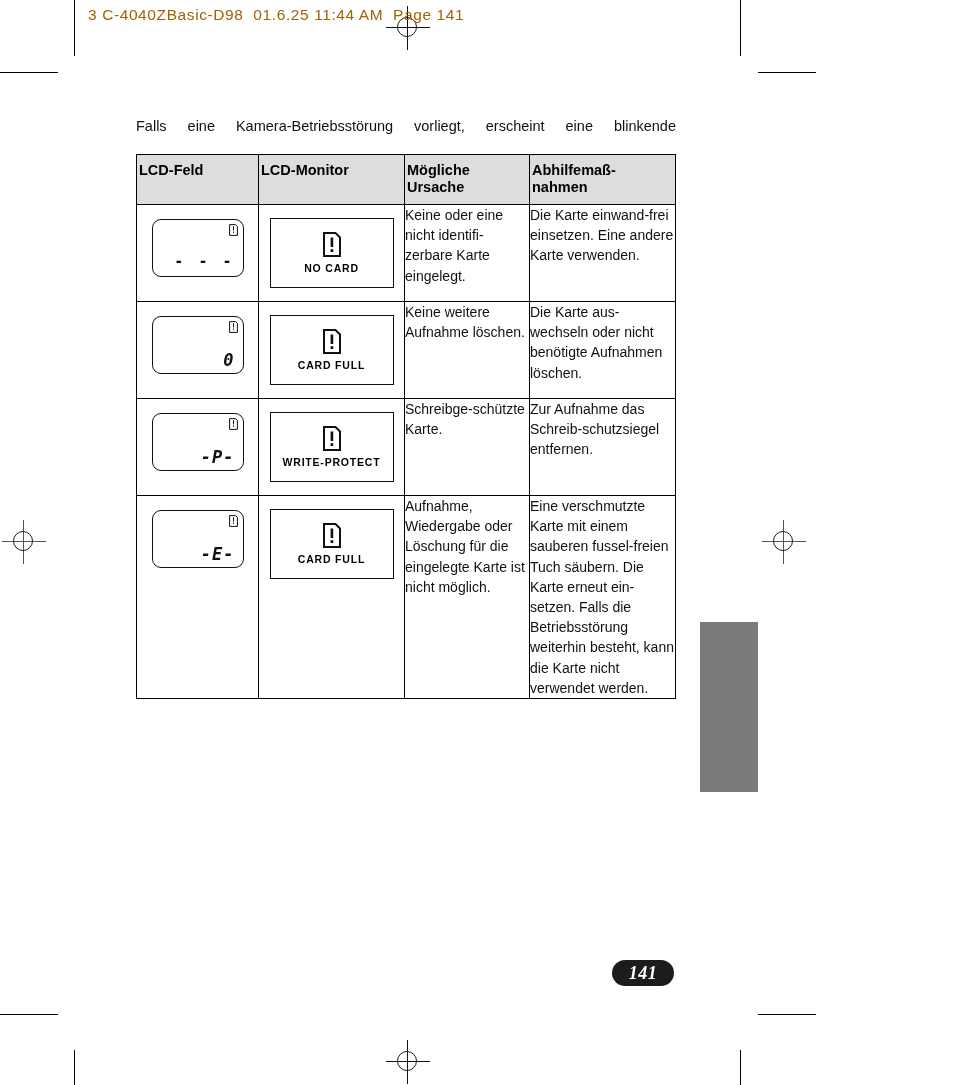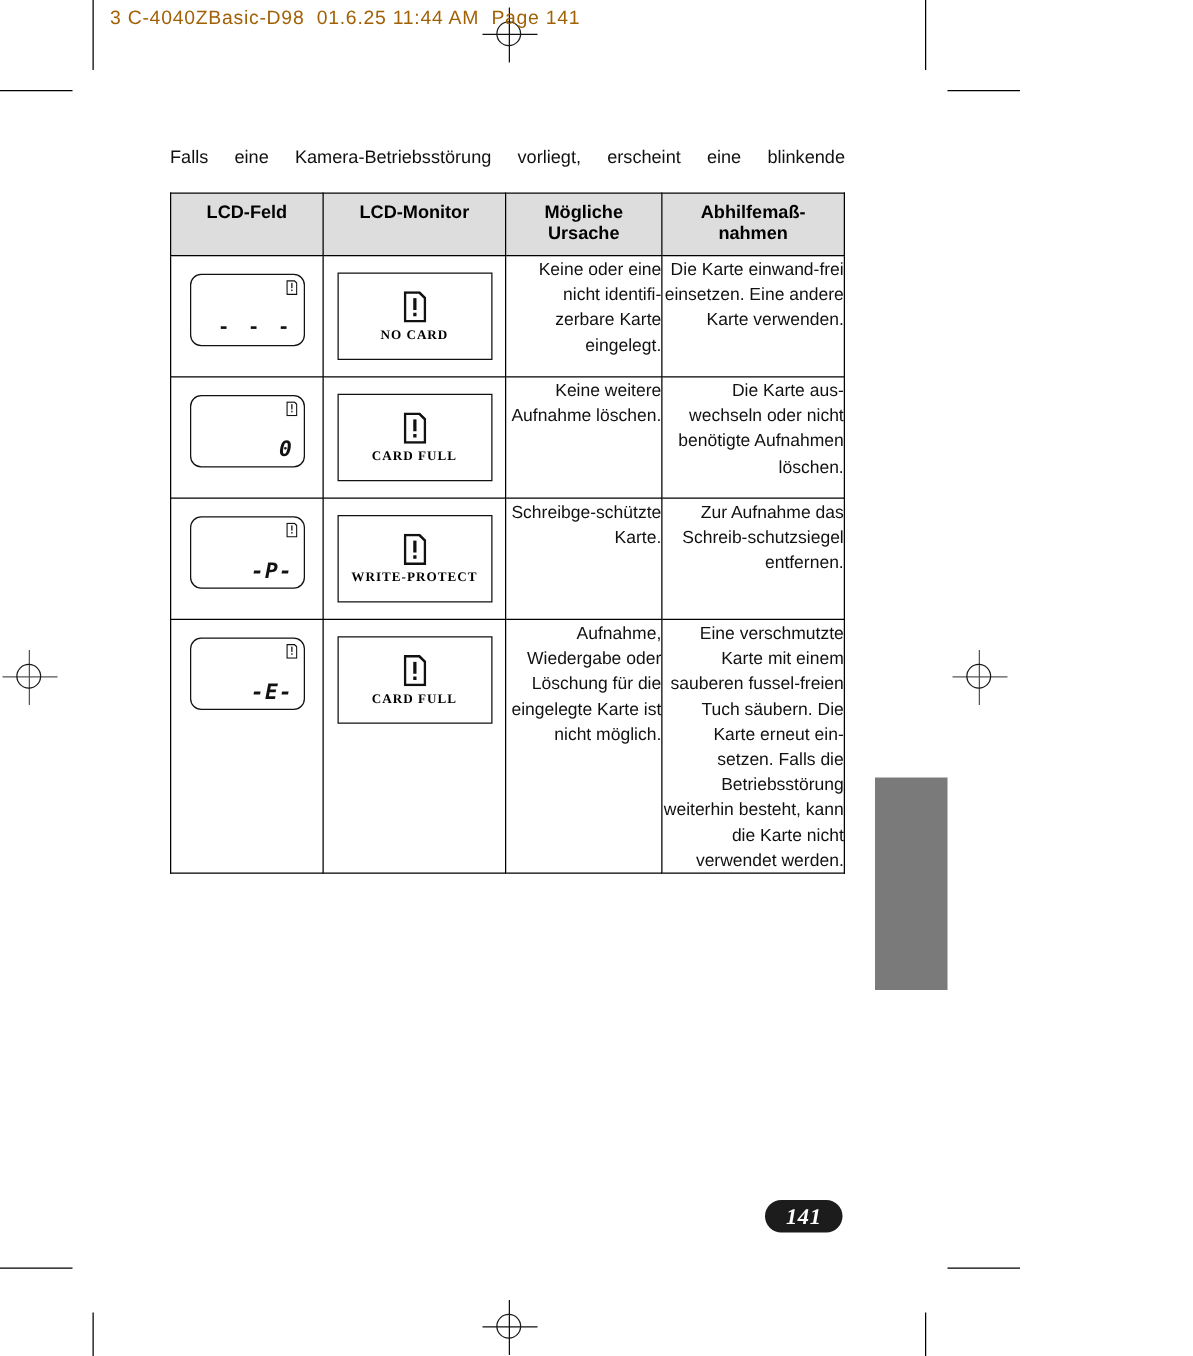--- a/index.html
+++ b/index.html
@@ -104,36 +104,35 @@
   }
   table.err th, table.err td {
     border: 1px solid #000;
     vertical-align: top;
     padding: 0;
   }
   table.err th {
     background: #dddddd;
     font-size: 14.5px;
     font-weight: bold;
-    text-align: center;
+    text-align: left;
     padding: 7px 2px 8px 2px;
     line-height: 17px;
     color: #000;
   }
   col.c1 { width: 122px; }
   col.c2 { width: 146px; }
   col.c3 { width: 125px; }
   col.c4 { width: 146px; }
 
   td.txt {
     font-size: 14px;
     line-height: 20.2px;
     padding: 7px 9px 9px 9px;
     color: #111;
-    text-align: right;
   }
   td.icon-cell {
     text-align: center;
   }
 
   
   .lcd-panel {
     width: 92px;
     height: 58px;
     margin: 14px auto 14px auto;
@@ -181,21 +180,21 @@
     flex-direction: column;
     align-items: center;
     justify-content: center;
   }
   .lcd-monitor .big-card {
     width: 18px;
     height: 25px;
     margin-bottom: 5px;
   }
   .lcd-monitor .msg {
-    font-family: Liberation Serif, serif;
+    font-family: Liberation Sans, sans-serif;
     font-size: 10.5px;
     font-weight: bold;
     letter-spacing: 0.8px;
     color: #000;
     white-space: nowrap;
   }
 
   
   .page-num {
     position: absolute;

